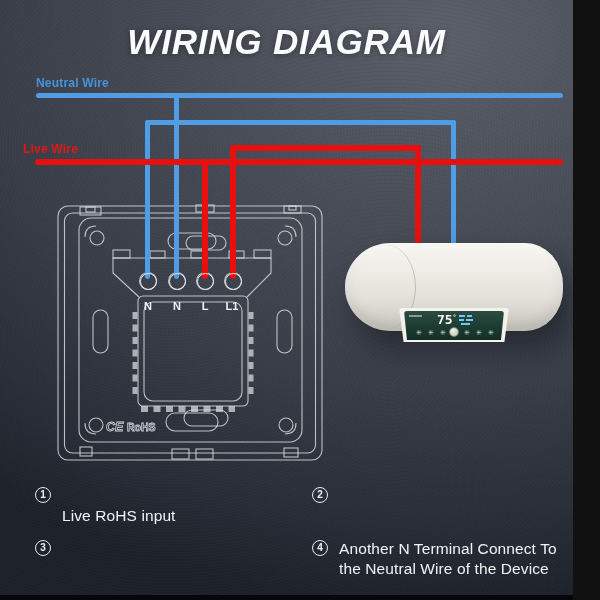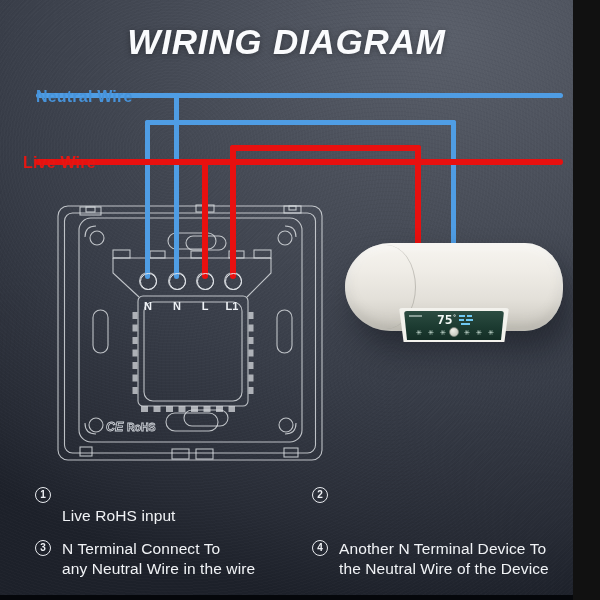--- a/index.html
+++ b/index.html
@@ -13,21 +13,21 @@
     content:"";position:absolute;inset:0;pointer-events:none;z-index:1;
     background:
       repeating-radial-gradient(circle at 30% 25%, rgba(255,255,255,.016) 0 1px, transparent 1px 3px),
       repeating-radial-gradient(circle at 68% 62%, rgba(0,0,0,.03) 0 1px, transparent 1px 4px);
   }
   .title{
     position:absolute;left:0;right:0;top:22px;z-index:6;
     text-align:center;color:#fafbfd;font-size:35px;font-weight:800;font-style:italic;
     letter-spacing:.8px;text-shadow:0 1px 6px rgba(0,0,0,.35);
   }
-  .wire-label{position:absolute;z-index:6;font-size:16px;font-weight:700;letter-spacing:.2px;margin-top:12px;}
+  .wire-label{position:absolute;z-index:6;font-size:12px;font-weight:700;letter-spacing:.2px;}
   .wire-label.neutral{left:36px;top:76px;color:#4793da;}
   .wire-label.live{left:23px;top:142px;color:#e41712;}
   .wire{position:absolute;border-radius:3px;}
   .wire.blue{background:#4f9de4;z-index:3;}
   .wire.red{background:#e8100f;z-index:4;}
   
   .switch-svg{position:absolute;left:50px;top:200px;z-index:2;}
   .terminal-ring{
     position:absolute;width:17px;height:17px;border-radius:50%;
     border:1.5px solid #e7eaef;z-index:5;box-sizing:border-box;
@@ -206,22 +206,21 @@
   <div class="notes">
     <div class="note">
       <span class="badge">1</span>
       <span><br><span>Live RoHS input</span></span>
     </div>
     <div class="note">
       <span class="badge">2</span>
     </div>
     <div class="note">
       <span class="badge">3</span>
-      <span><span>N Terminal Connect To</span><br><span>any Neutral Wire in the wire</span></span>
     </div>
     <div class="note">
       <span class="badge">4</span>
-      <span><span>Another N Terminal Device To</span><br><span>the Neutral Wire of the Device</span></span>
+      <span><span>Another N Terminal Connect To</span><br><span>the Neutral Wire of the Device</span></span>
     </div>
   </div>
 
   <div class="footer-bar"></div>
 </div>
 
 </body></html>

